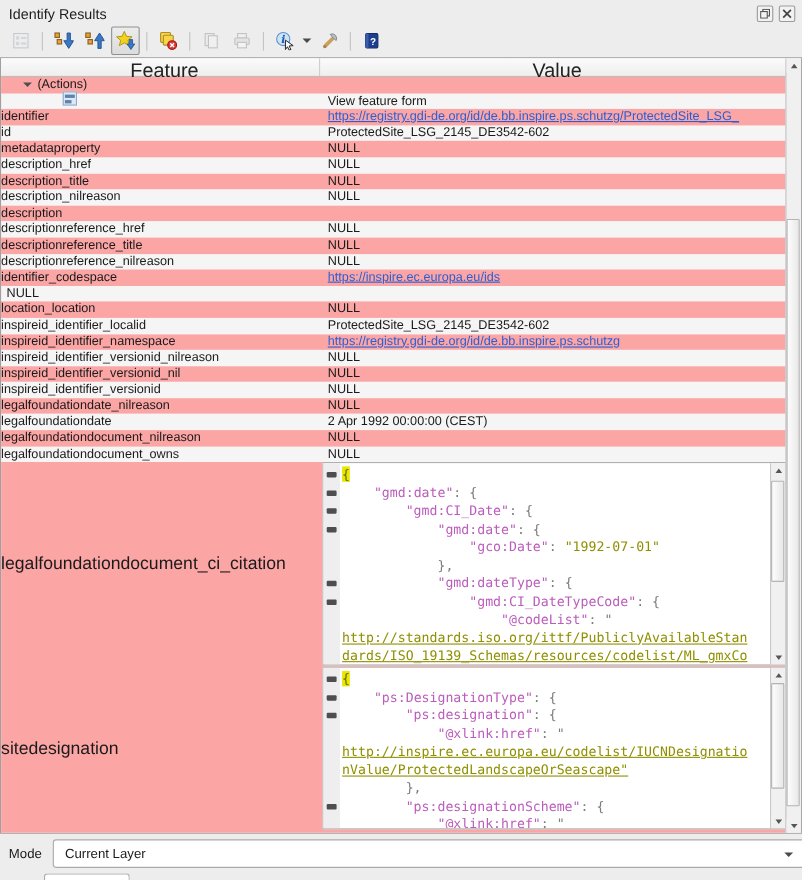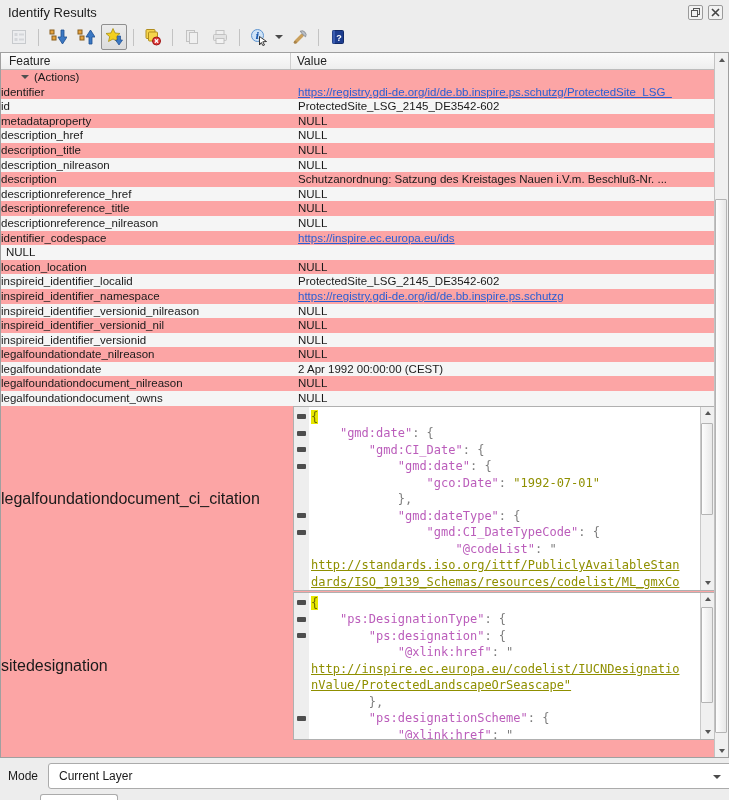--- a/index.html
+++ b/index.html
@@ -19,21 +19,21 @@
   .tbtn{width:24px;height:24px;display:flex;align-items:center;justify-content:center;border:1px solid transparent;border-radius:2px;}
   .tbtn.checked{border:1px solid #8f8f8f;background:linear-gradient(#ececec,#dcdcdc);}
   .tbtn.disabled{opacity:.45;}
   .tsep{width:1px;height:17px;background:#c3c3c3;margin:0 4px;}
   .tcaret{width:10px;height:24px;display:flex;align-items:center;justify-content:center;}
   .caret-down{width:0;height:0;border-left:4px solid transparent;border-right:4px solid transparent;border-top:4px solid #4a4a4a;}
   
   .tree{position:absolute;left:0;top:52px;width:729px;height:706px;border:1px solid #a0a0a0;box-sizing:border-box;background:#fff;}
   .tree-header{position:absolute;left:0;top:0;width:715px;height:17px;
     background:linear-gradient(#fbfbfb,#eeeeee);border-bottom:1px solid #bcbcbc;box-sizing:border-box;display:flex;}
-  .th{font-size:12px;color:#222;padding:1px 0 0 8px;box-sizing:border-box;}
+  .th{font-size:18px;color:#222;padding:1px 0 0 8px;box-sizing:border-box;text-align:center;}
   .th.feature{width:290px;border-right:1px solid #cfcfcf;}
   .th.value{flex:1;padding-left:6px;}
   .tree-body{position:absolute;left:0;top:17px;width:715px;height:687px;overflow:hidden;background:#fca5a5;}
   .row{display:flex;height:14.6px;align-items:center;font-size:11.5px;line-height:14.6px;white-space:nowrap;}
   .row.alt{background:#f5f5f5;}
   .cell-f{width:292px;flex:none;overflow:hidden;box-sizing:border-box;}
   .cell-v{flex:1;overflow:hidden;box-sizing:border-box;padding-left:5px;}
   .actions-label{padding-left:33px;position:relative;}
   .tri{position:absolute;left:20px;top:5px;width:0;height:0;border-left:4px solid transparent;border-right:4px solid transparent;border-top:4.5px solid #4f4f4f;}
   a.val-link{color:#2a5fd3;}
@@ -174,20 +174,24 @@
 <div class="tree">
   <div class="tree-header">
     <div class="th feature">Feature</div>
     <div class="th value">Value</div>
   </div>
   <div class="tree-body" id="tree-body">
       <div class="row">
         <div class="cell-f actions-label" style="padding-left: 33px;"><div class="tri"></div>(Actions)</div>
         <div class="cell-v"></div>
       </div>
+      <div class="row alt">
+        <div class="cell-f" style="padding-left: 38px;"><div class="formicon"><i style="top: 2px; width: 9px;"></i><i style="top: 7px; width: 6px;"></i></div></div>
+        <div class="cell-v">View feature form</div>
+      </div>
       <div class="row">
         <div class="cell-f">identifier</div>
         <div class="cell-v"><a class="val-link" href="#">https://registry.gdi-de.org/id/de.bb.inspire.ps.schutzg/ProtectedSite_LSG_</a></div>
       </div>
       <div class="row alt">
         <div class="cell-f">id</div>
         <div class="cell-v">ProtectedSite_LSG_2145_DE3542-602</div>
       </div>
       <div class="row">
         <div class="cell-f">metadataproperty</div>
@@ -200,21 +204,20 @@
       <div class="row">
         <div class="cell-f">description_title</div>
         <div class="cell-v">NULL</div>
       </div>
       <div class="row alt">
         <div class="cell-f">description_nilreason</div>
         <div class="cell-v">NULL</div>
       </div>
       <div class="row">
         <div class="cell-f">description</div>
-        <div class="cell-v">Schutzanordnung: Satzung des Kreistages Nauen i.V.m. Beschluß-Nr. ...</div>
       </div>
       <div class="row alt">
         <div class="cell-f">descriptionreference_href</div>
         <div class="cell-v">NULL</div>
       </div>
       <div class="row">
         <div class="cell-f">descriptionreference_title</div>
         <div class="cell-v">NULL</div>
       </div>
       <div class="row alt">

